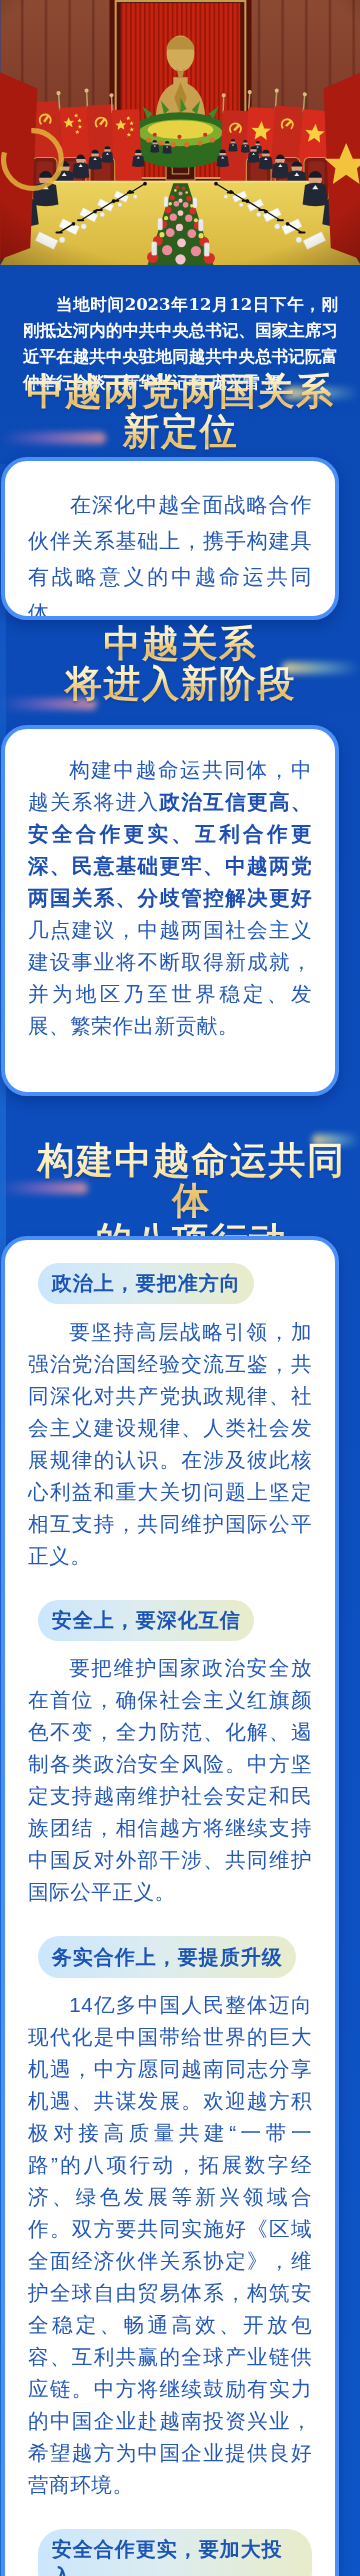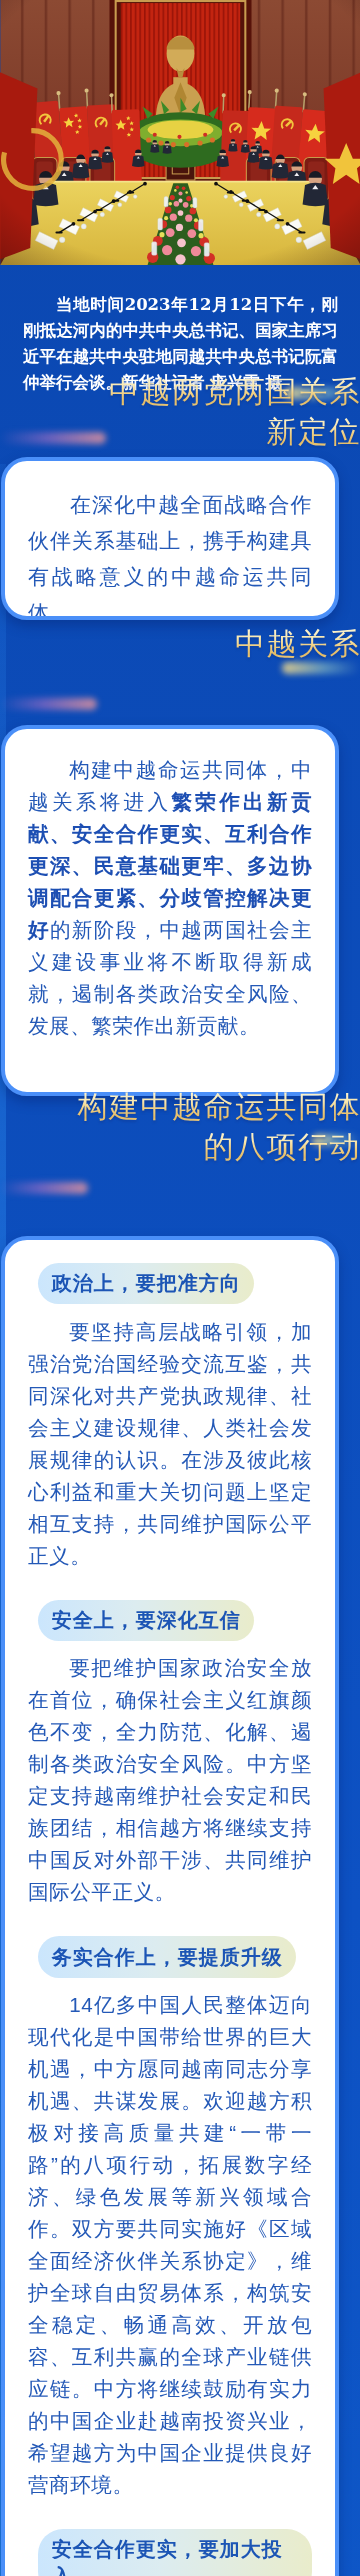--- a/index.html
+++ b/index.html
@@ -38,29 +38,29 @@
 
   
   .caption{
     position:absolute;top:292px;left:23px;right:23px;z-index:2;
     color:#fff;font-size:16.5px;line-height:26px;text-align:justify;text-indent:2em;
     font-family:"DejaVu Serif","Liberation Serif",serif;font-weight:600;
   }
 
   
   .big-title{
-    position:absolute;left:0;right:0;z-index:3;text-align:right;
-    font-size:30px;line-height:40px;font-weight:400;letter-spacing:1.5px;
+    position:absolute;left:0;right:0;z-index:3;text-align:center;
+    font-size:37px;line-height:40px;font-weight:700;letter-spacing:1.5px;
   }
   .big-title .gold{
     background:linear-gradient(180deg,#FDF6D8 6%,#F9E8B0 36%,#EFCE82 55%,#E4BC66 76%,#F2DA98 100%);
     -webkit-background-clip:text;background-clip:text;color:transparent;
     filter:drop-shadow(0 2.6px 1px rgba(14,48,135,.38));
   }
-  .t1{top:372px;} .t2{top:624px;} .t3{top:1087px;margin-left:22px;}
+  .t1{top:372px;} .t2{top:624px;} .t3{top:1141px;margin-left:22px;}
   .streak{position:absolute;height:12.4px;border-radius:6.2px;filter:blur(3.1px);z-index:2;}
   .streak.right{background:linear-gradient(90deg,rgba(236,213,138,.9),rgba(165,214,198,.5) 55%,rgba(165,214,198,0));}
   .streak.left{background:linear-gradient(270deg,rgba(226,148,158,.85),rgba(188,118,200,.5) 55%,rgba(188,118,200,0));}
   .s1r{top:387px;left:284px;width:76px;}
   .s1l{top:432px;left:0;width:106px;}
   .s2r{top:662px;left:282px;width:78px;}
   .s2l{top:698px;left:0;width:97px;}
   .s3r{top:1134px;left:312px;width:48px;}
   .s3l{top:1182px;left:0;width:88px;}
 
@@ -366,24 +366,25 @@
     <div class="gold">中越两党两国关系</div>
     <div class="gold">新定位</div>
   </div>
 
   <div class="card card-1">
     <p class="para">在深化中越全面战略合作伙伴关系基础上，携手构建具有战略意义的中越命运共同体。</p>
   </div>
 
   <div class="big-title t2">
     <div class="gold">中越关系</div>
+    <div class="gold">将进入新阶段</div>
   </div>
 
   <div class="card card-2">
-    <p class="para"><span>构建中越命运共同体，中越关系将进入</span><b>繁荣作出新贡献、安全合作更实、互利合作更深、民意基础更牢、多边协调配合更紧、分歧管控解决更好</b><span>的新阶段，中越两国社会主义建设事业将不断取得新成就，遏制各类政治安全风险、发展、繁荣作出新贡献。</span></p>
+    <p class="para"><span>构建中越命运共同体，中越关系将进入</span><b>政治互信更高、安全合作更实、互利合作更深、民意基础更牢、中越两党两国关系、分歧管控解决更好</b><span>几点建议，中越两国社会主义建设事业将不断取得新成就，并为地区乃至世界稳定、发展、繁荣作出新贡献。</span></p>
   </div>
 
   <div class="big-title t3">
     <div class="gold">构建中越命运共同体</div>
     <div class="gold">的八项行动</div>
   </div>
 
   <div class="card card-3">
     <div>
     <div class="suggestion">

